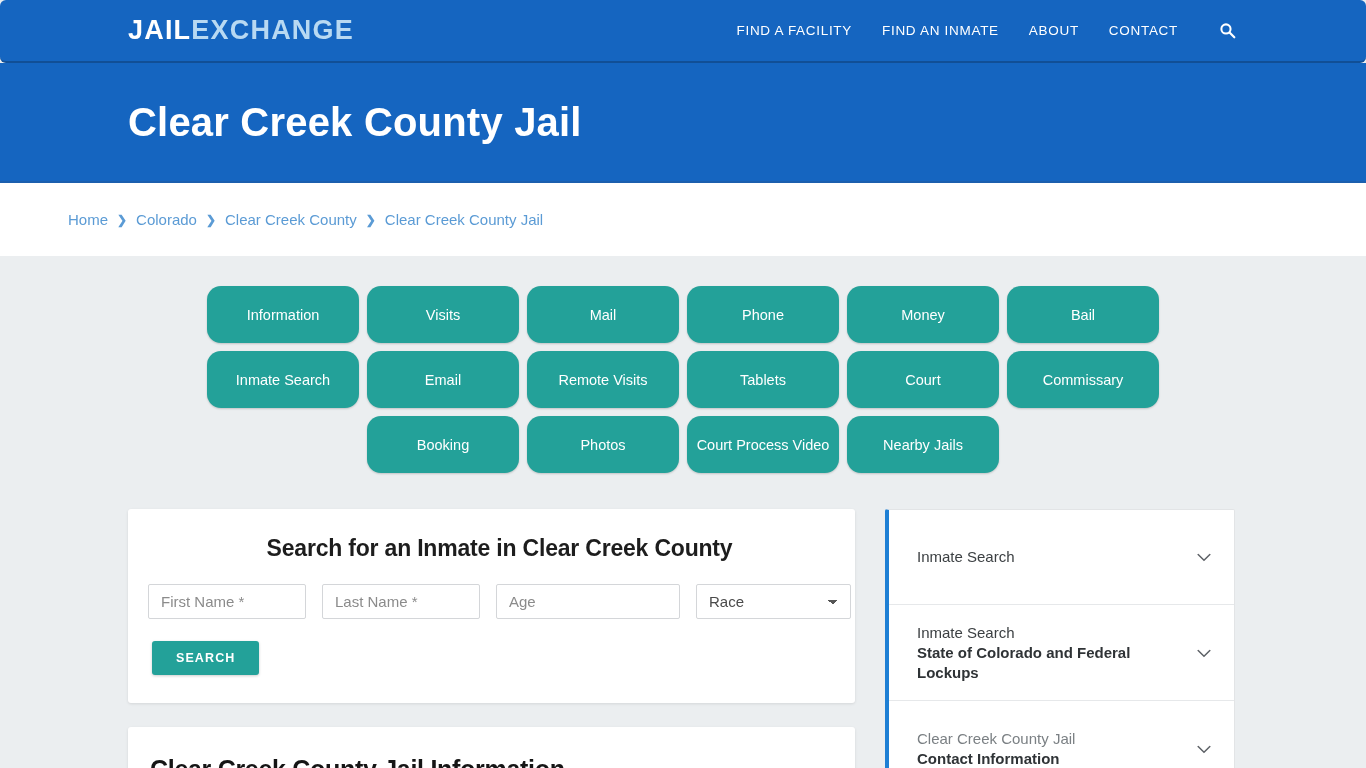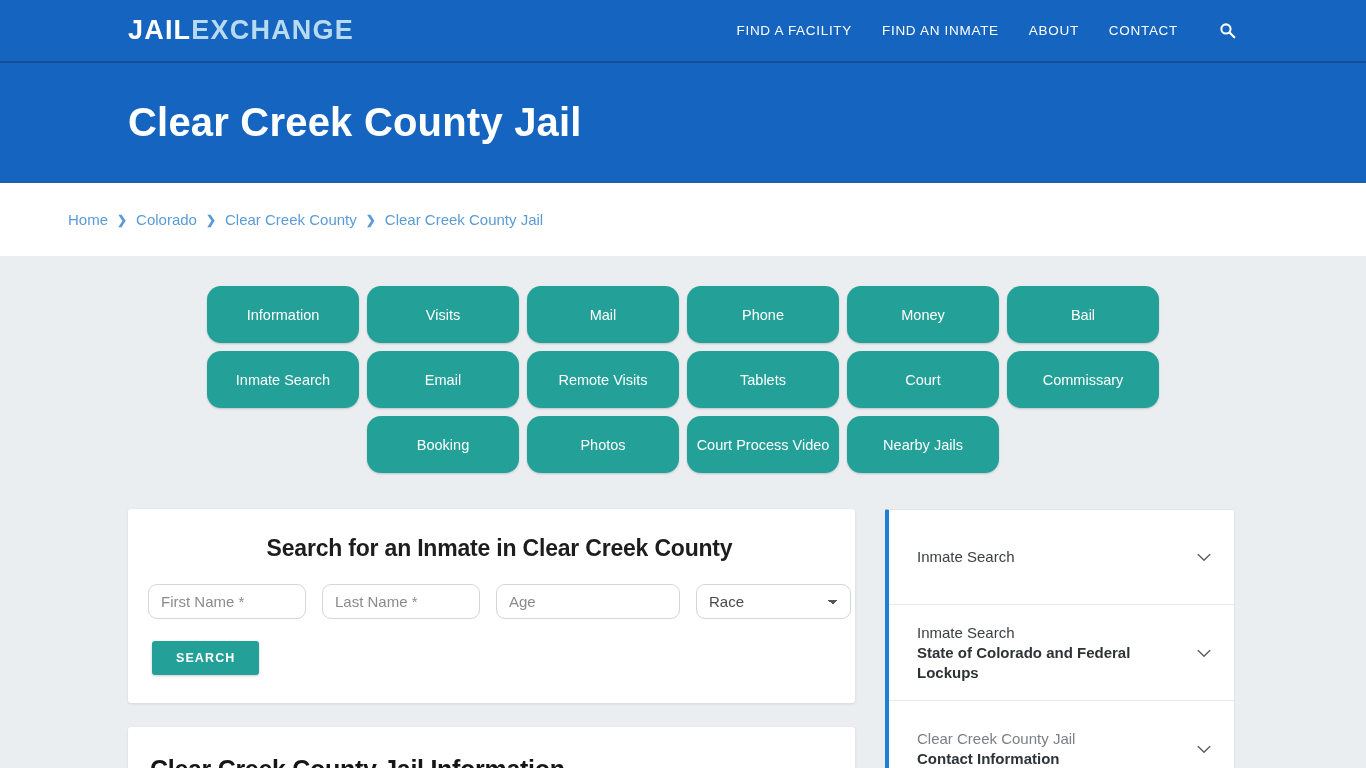--- a/index.html
+++ b/index.html
@@ -13,20 +13,21 @@
   }
 
   
   .topbar {
     position: relative;
     height: 63px;
     background: #1565c0;
     border-bottom: 2px solid #114f96;
     display: flex;
     align-items: center;
+    border-radius: 6px;
   }
   .logo {
     margin-left: 128px;
     font-size: 27px;
     font-weight: bold;
     letter-spacing: 1.2px;
     line-height: 1;
     white-space: nowrap;
     cursor: pointer;
   }
@@ -167,21 +168,21 @@
     letter-spacing: -0.2px;
   }
   .search-row {
     display: flex;
     gap: 16px;
     justify-content: center;
   }
   .fld {
     height: 35px;
     border: 1px solid #d4d6d9;
-    border-radius: 9px;
+    border-radius: 2px;
     background: #ffffff;
     font-size: 15px;
     font-family: "Liberation Sans", sans-serif;
     color: #4a4a4a;
     padding: 0 12px;
     outline: none;
   }
   .fld::placeholder { color: #8b8b8b; }
   .fld-first { width: 158px; }
   .fld-last  { width: 158px; }

